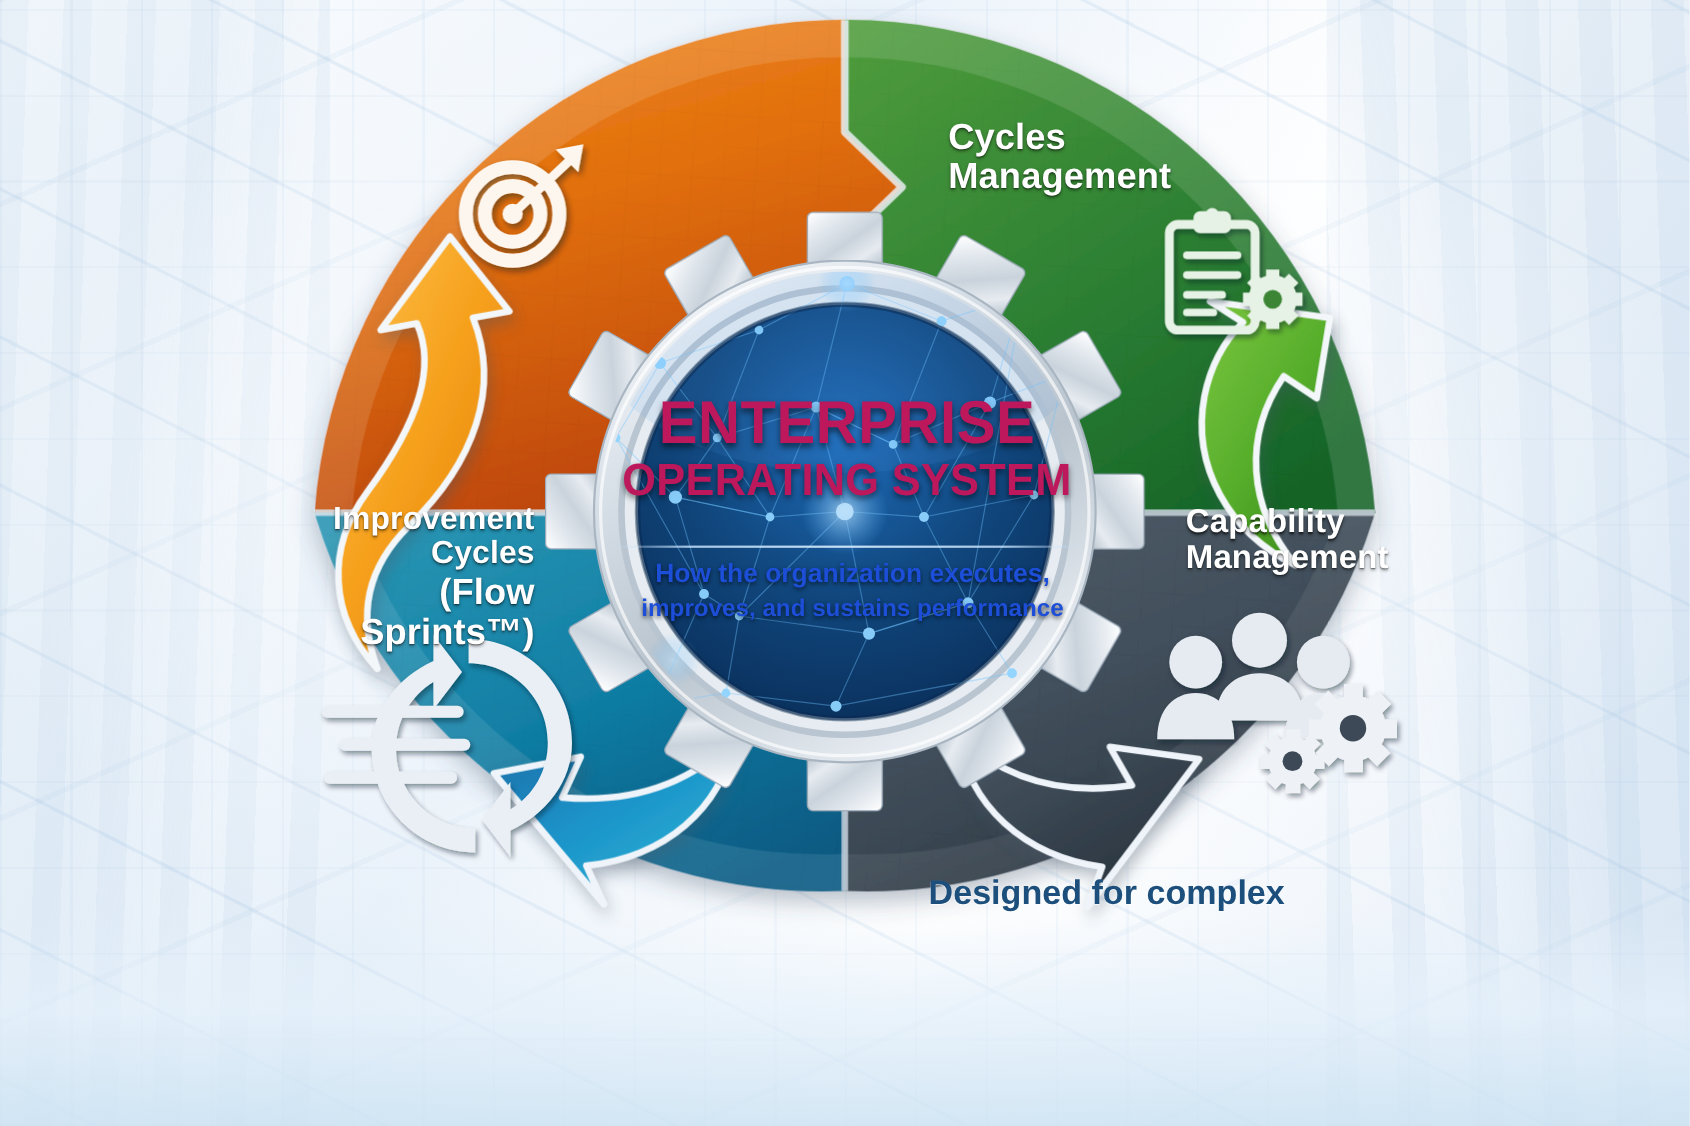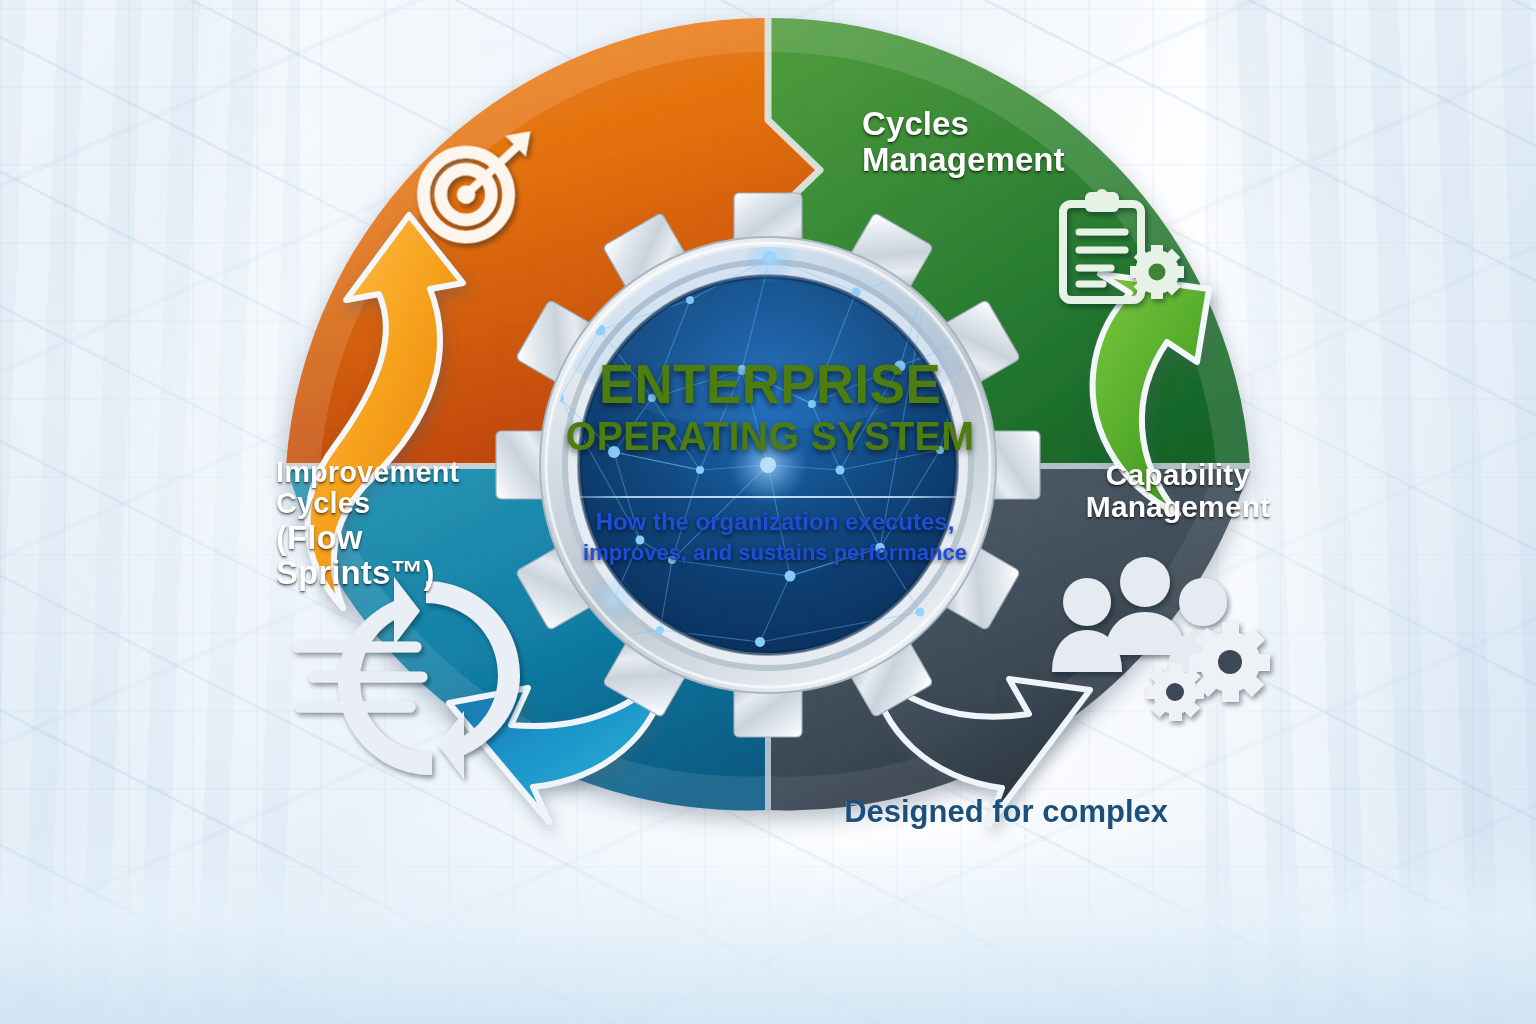--- a/index.html
+++ b/index.html
@@ -57,26 +57,26 @@
   svg#wheel{position:absolute;left:0;top:0;width:1536px;height:1024px;}
 
   
   .lbl{
     position:absolute;color:#ffffff;font-weight:bold;line-height:1.08;
     text-shadow:0 2px 3px rgba(0,0,0,.45), 0 1px 1px rgba(0,0,0,.35);
     letter-spacing:.1px;
   }
   #lbl-strategy{left:505px;top:106px;width:210px;font-size:33px;text-align:left;}
   #lbl-daily   {left:862px;top:106px;width:230px;font-size:33px;text-align:left;}
-  #lbl-cap     {left:1078px;top:459px;width:200px;font-size:30px;text-align:center;}
-  #lbl-improve {left:276px;top:457px;width:210px;font-size:29px;text-align:left;}
+  #lbl-cap     {left:1078px;top:459px;width:200px;font-size:30px;text-align:left;}
+  #lbl-improve {left:276px;top:457px;width:210px;font-size:29px;text-align:right;}
   #lbl-improve .tm{font-size:33px;}
 
   .hub-title{
-    position:absolute;left:530px;top:358px;width:480px;text-align:center;color:#4d7c0f;
+    position:absolute;left:530px;top:358px;width:480px;text-align:center;color:#be185d;
     font-weight:bold;
   }
   .hub-title .l1{
     display:block;font-size:55px;line-height:.98;letter-spacing:.5px;
     text-shadow:0 3px 6px rgba(0,0,0,.55);
     transform:scaleX(.96);
   }
   .hub-title .l2{
     display:block;font-size:41px;line-height:1.04;margin-top:3px;letter-spacing:.3px;
     text-shadow:0 3px 6px rgba(0,0,0,.55);

